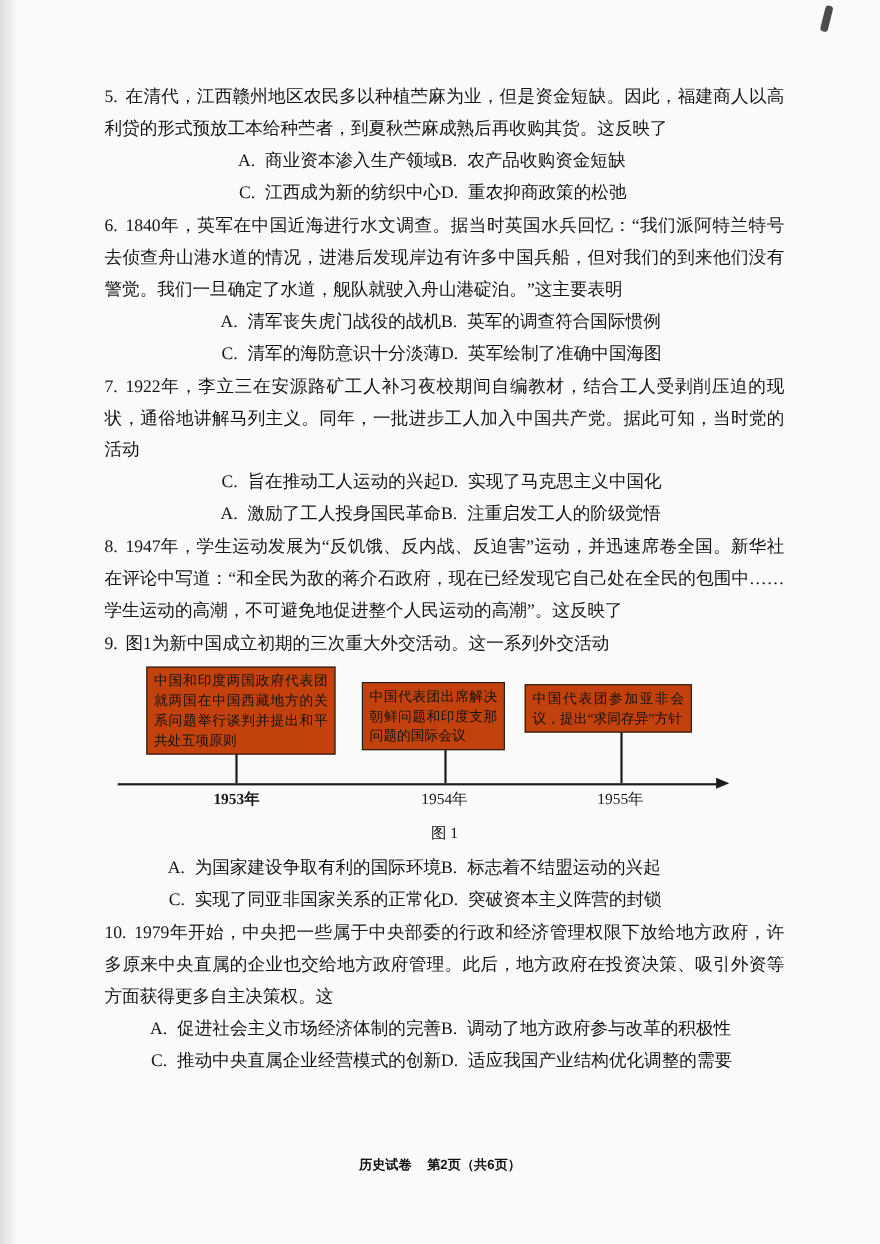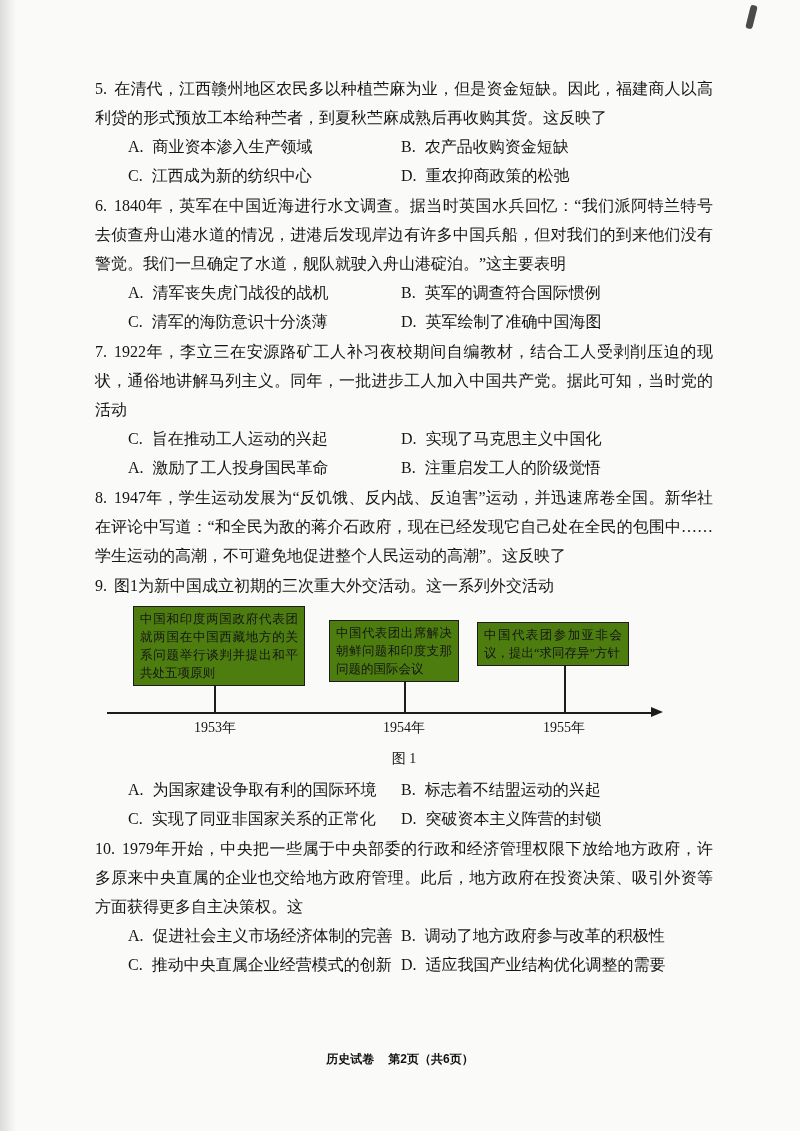--- a/index.html
+++ b/index.html
@@ -39,30 +39,30 @@
     width: 618px;
     font-size: 16px;
     line-height: 29px;
     color: #151515;
   }
   .question { margin: 0 0 1px 0; }
   .stem { margin: 0; text-align: justify; }
   .qnum { padding-right: 7px; white-space: nowrap; }
   .options { padding-left: 33px; }
   .opt-row { display: flex; }
-  .opt { white-space: nowrap; }
+  .opt { white-space: nowrap; text-align: right; }
   .opt-first { width: 273px; flex: none; }
   .opt-label { padding-right: 9px; }
 
   
   .figure { position: relative; height: 138px; margin: 6px 0 0 0; }
   .fig-box {
     position: absolute;
     border: 1.5px solid #1c1c1c;
-    background: #4d7c0f;
+    background: #c2410c;
     padding: 3px 6px;
     font-size: 12.5px;
     line-height: 18px;
     text-align: justify;
     z-index: 2;
   }
   .fig-box1 { left: 38px;  top: 0;    width: 172px; }
   .fig-box2 { left: 234px; top: 14px; width: 130px; }
   .fig-box3 { left: 382px; top: 16px; width: 152px; }
   .fig-connector { position: absolute; width: 1.5px; background: #1c1c1c; z-index: 1; }
@@ -71,21 +71,21 @@
   .fig-conn3 { left: 469px; top: 22px; height: 84px; }
   .fig-line  { position: absolute; left: 12px; top: 106px; width: 548px; height: 1.5px; background: #1c1c1c; }
   .fig-arrow {
     position: absolute; left: 556px; top: 101px;
     width: 0; height: 0;
     border-left: 12px solid #1c1c1c;
     border-top: 5.5px solid transparent;
     border-bottom: 5.5px solid transparent;
   }
   .fig-year { position: absolute; top: 112px; width: 70px; text-align: center; font-size: 14px; line-height: 20px; }
-  .fig-year1 { left: 85px; }
+  .fig-year1 { left: 85px; font-weight: bold; }
   .fig-year2 { left: 274px; }
   .fig-year3 { left: 434px; }
   .fig-caption { text-align: center; font-size: 14px; line-height: 26px; margin: 2px 0 3px 0; }
 
   .footer {
     position: absolute;
     left: 0; right: 0; top: 1051px;
     text-align: center;
     font-family: "Liberation Sans", "DejaVu Sans", sans-serif;
     font-weight: bold;

